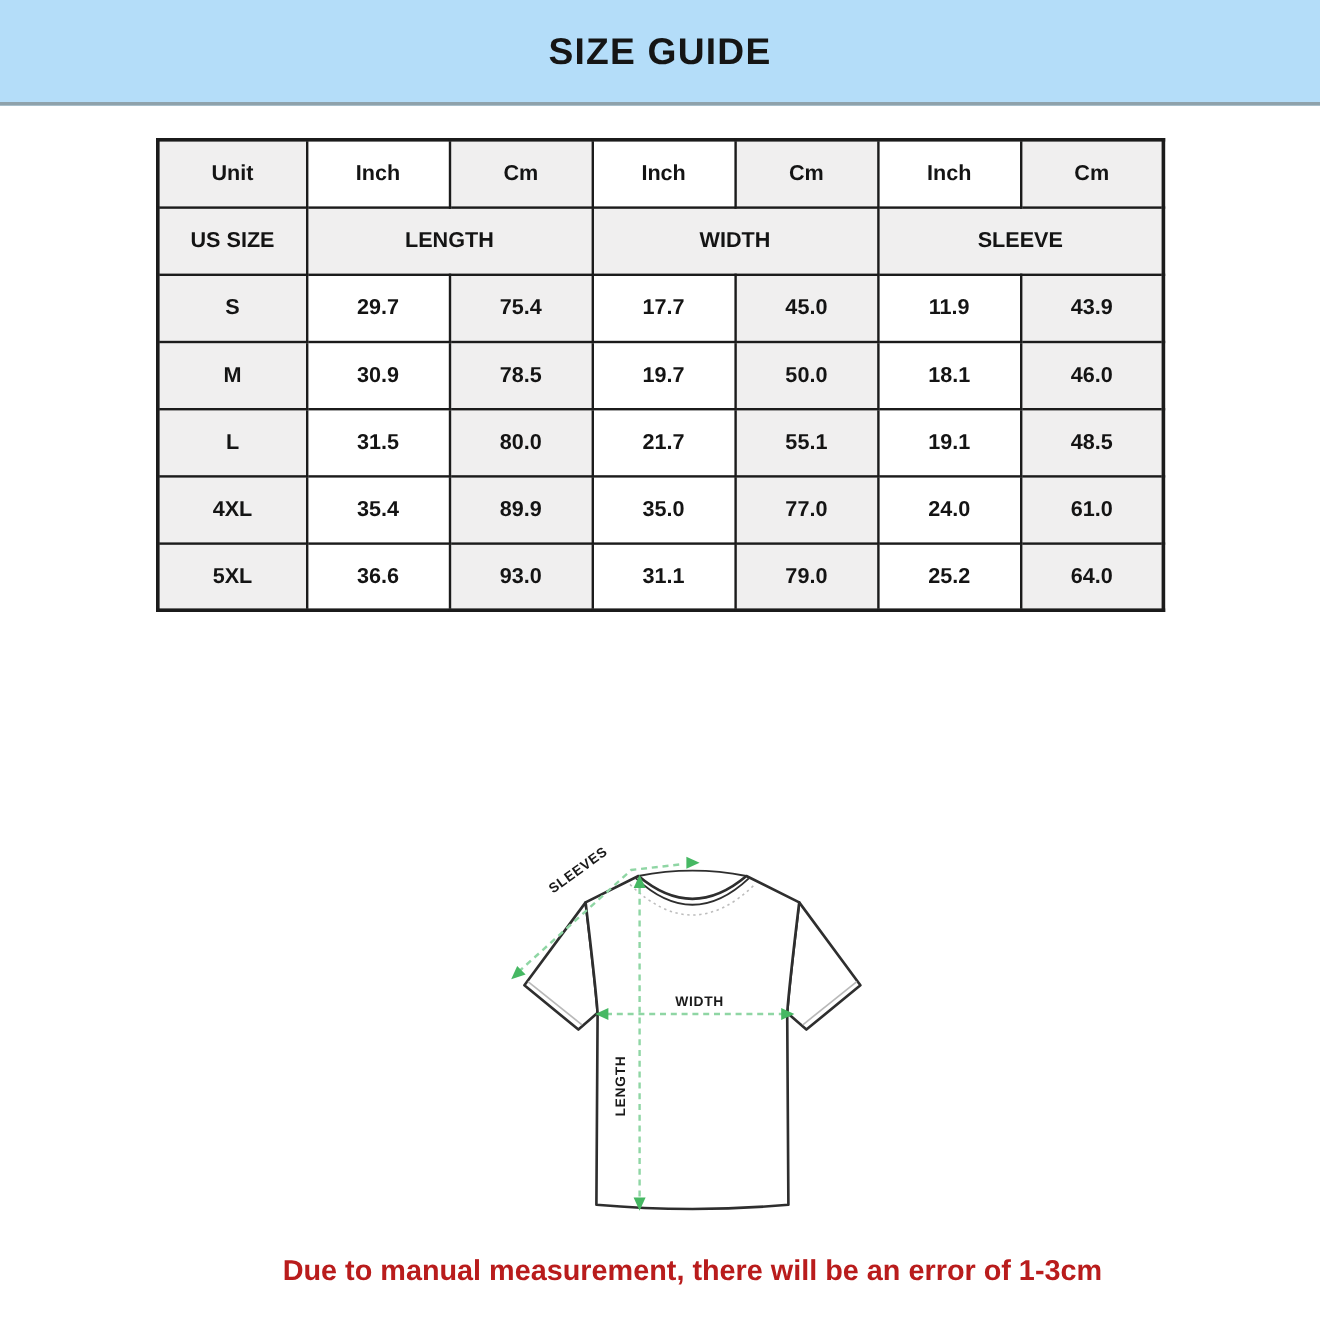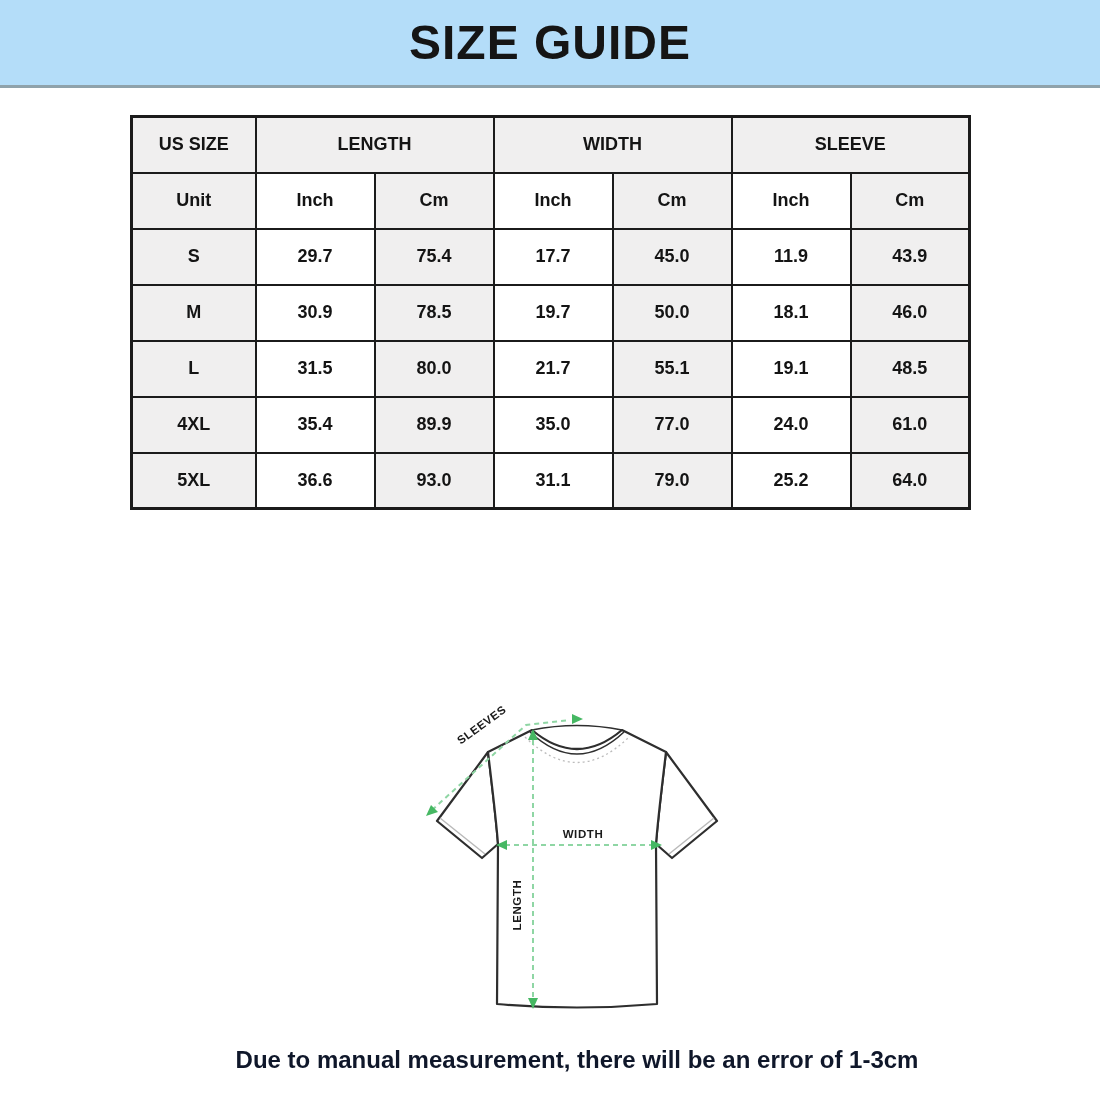--- a/index.html
+++ b/index.html
@@ -13,21 +13,21 @@
   .page{position:absolute;inset:0;}
 
   
   .banner{
     position:absolute;top:0;left:0;width:1100px;height:85px;
     background:#b4ddf9;
     border-bottom:3px solid #8fa2ab;
     display:flex;align-items:center;justify-content:center;
   }
   .banner h1{
-    margin:0;font-size:48px;font-weight:700;letter-spacing:1px;
+    margin:0;font-size:31px;font-weight:700;letter-spacing:1px;
     color:#151515;
   }
 
   
   .size-table{
     position:absolute;left:130px;top:115px;width:838px;
     border-collapse:collapse;table-layout:fixed;
     border:3px solid #1b1b1b;
   }
   .size-table tr{height:56px;}
@@ -51,21 +51,21 @@
   .tshirt text{
     font-family:"Liberation Sans", sans-serif;
     font-size:11.5px;font-weight:700;fill:#1a1a1a;letter-spacing:.6px;
   }
 
   
   .note{
     position:absolute;left:0;top:1046px;width:1100px;
     box-sizing:border-box;padding-left:54px;
     text-align:center;
-    font-size:24px;font-weight:700;color:#0f172a;
+    font-size:24px;font-weight:700;color:#b91c1c;
   }
 </style>
 </head>
 <body>
 
 <div class="page">
 
   <header class="banner">
     <h1>SIZE GUIDE</h1>
   </header>
@@ -75,33 +75,33 @@
       <col style="width:124px">
         <col style="width:119px">
         <col style="width:119px">
       <col style="width:119px">
         <col style="width:119px">
         <col style="width:119px">
         <col style="width:119px">
     </colgroup>
     <tbody>
         <tr>
-      <th class="g">US SIZE</th>
-      <th class="g" colspan="2">LENGTH</th>
-      <th class="g" colspan="2">WIDTH</th>
-      <th class="g" colspan="2">SLEEVE</th>
-    </tr>
-    <tr>
       <th class="g">Unit</th>
       <th class="w">Inch</th>
       <th class="g">Cm</th>
       <th class="w">Inch</th>
       <th class="g">Cm</th>
       <th class="w">Inch</th>
       <th class="g">Cm</th>
+    </tr>
+    <tr>
+      <th class="g">US SIZE</th>
+      <th class="g" colspan="2">LENGTH</th>
+      <th class="g" colspan="2">WIDTH</th>
+      <th class="g" colspan="2">SLEEVE</th>
     </tr>
     <tr>
       <td class="g">S</td>
       <td class="w">29.7</td>
       <td class="g">75.4</td>
       <td class="w">17.7</td>
       <td class="g">45.0</td>
       <td class="w">11.9</td>
       <td class="g">43.9</td>
     </tr>

